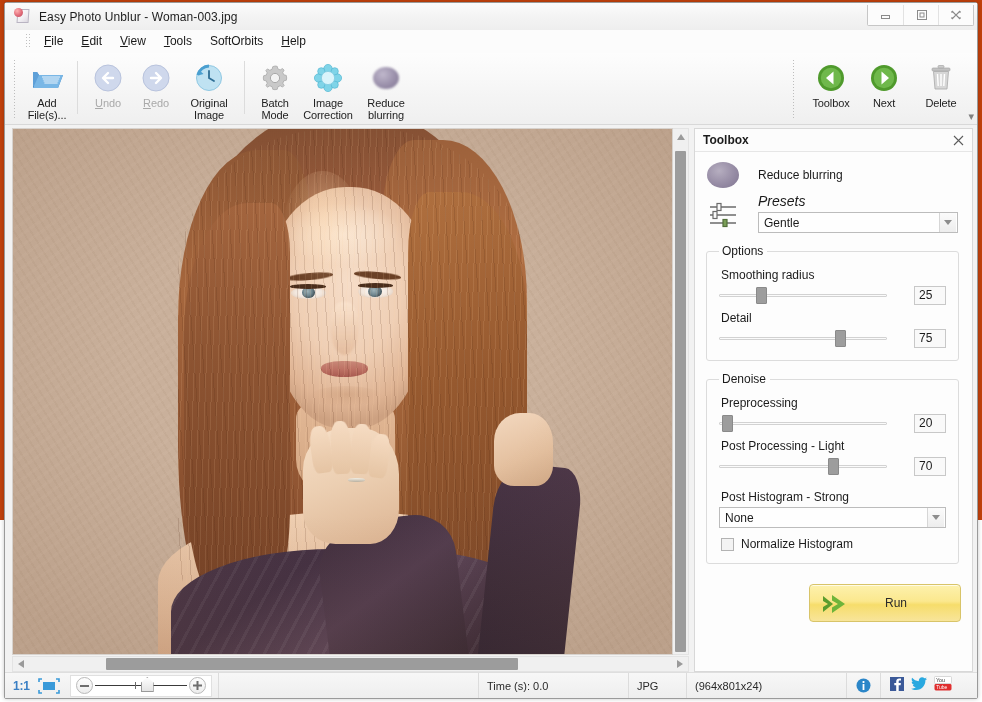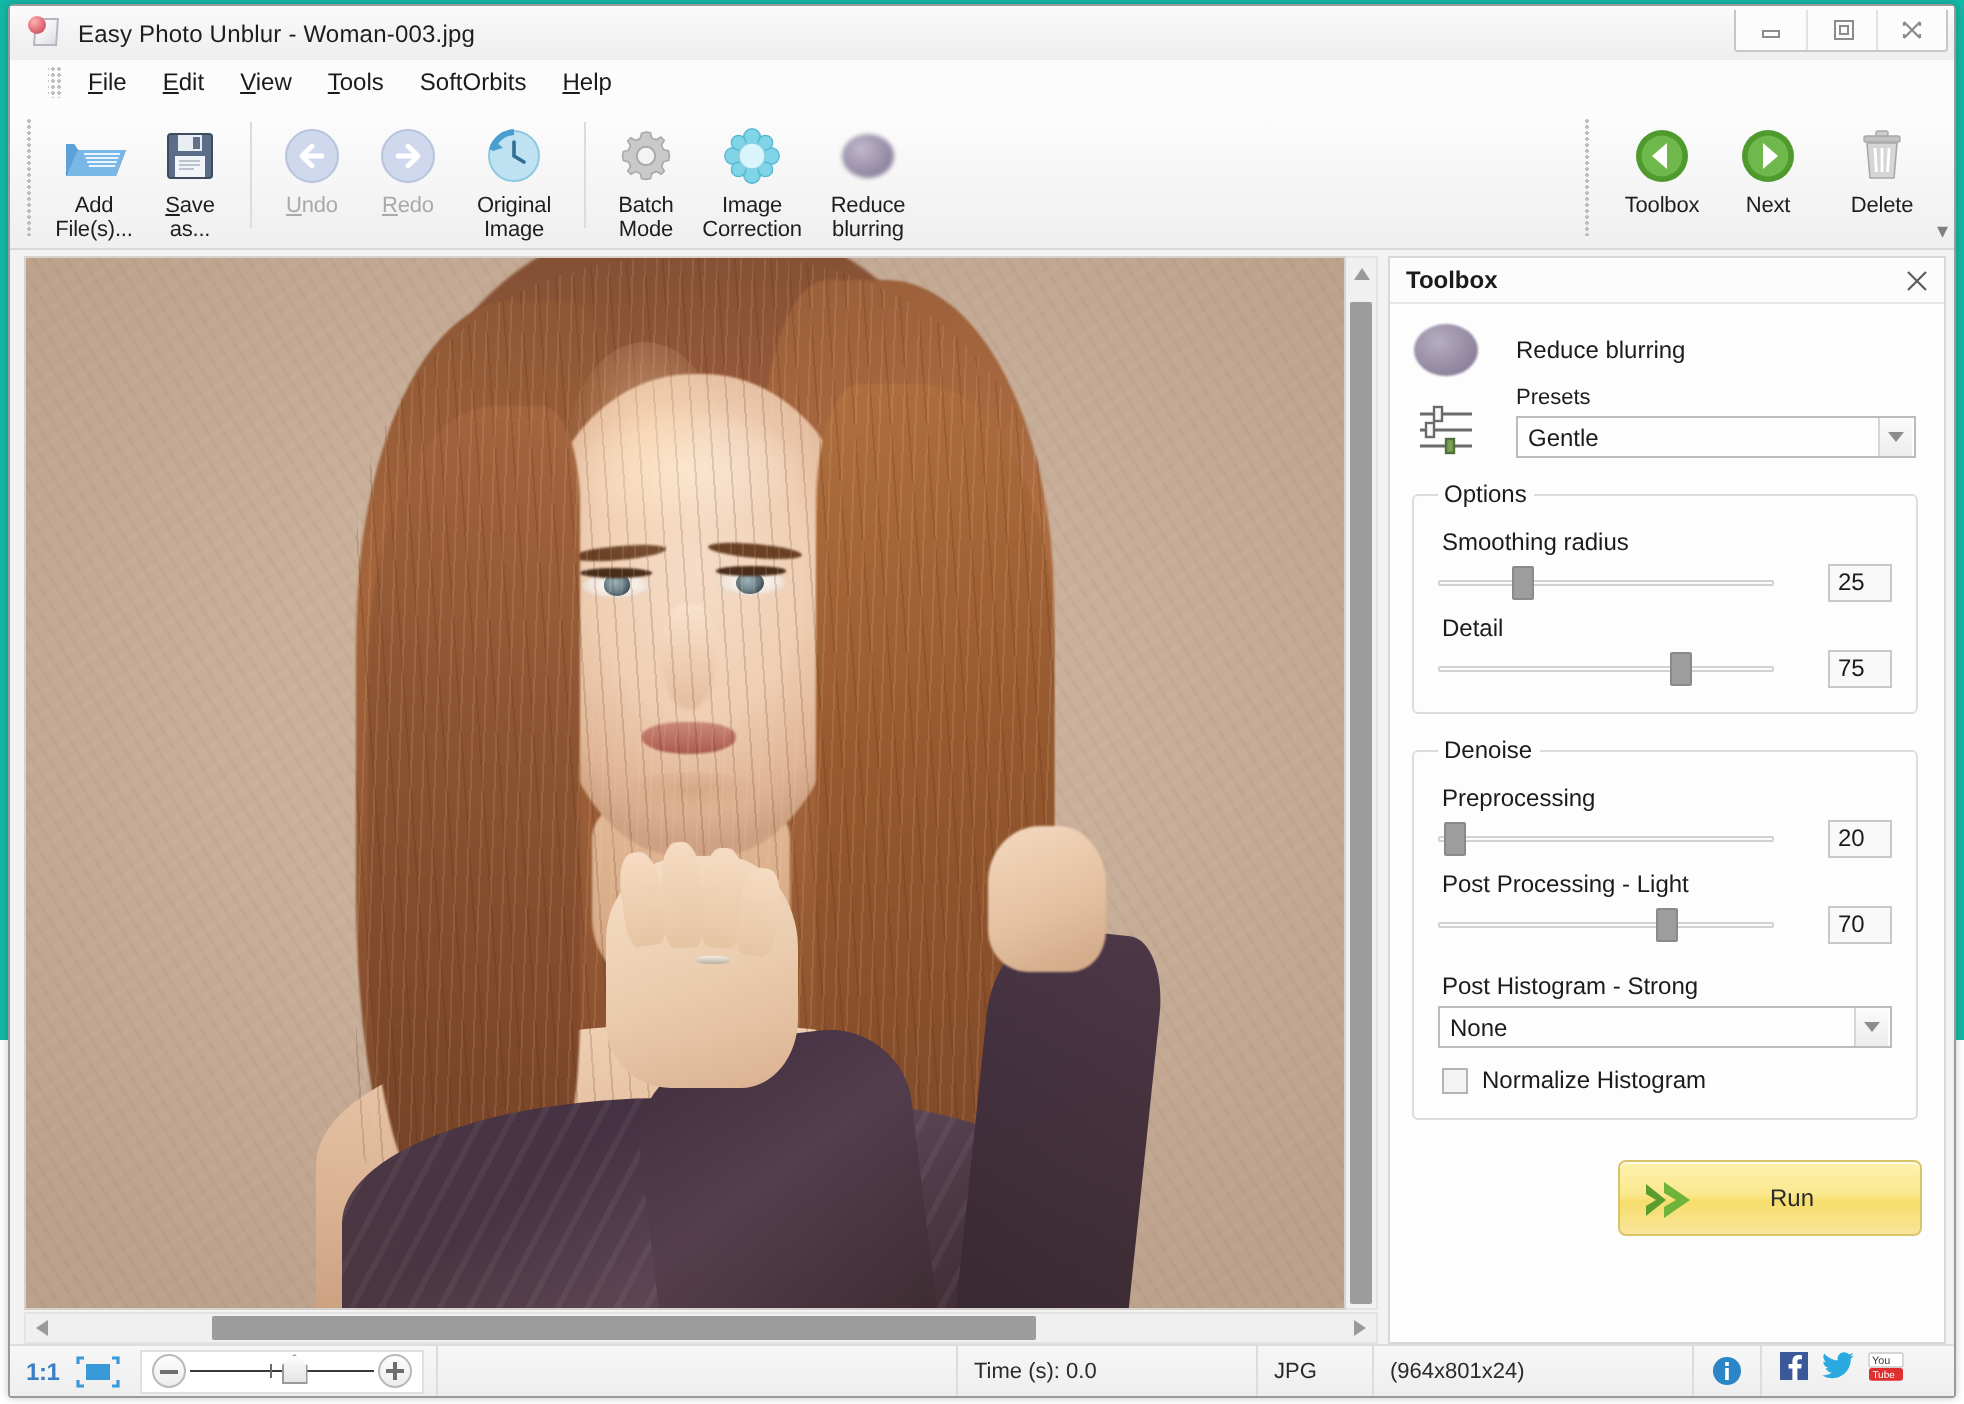--- a/index.html
+++ b/index.html
@@ -5,21 +5,21 @@
   * { box-sizing: border-box; margin: 0; padding: 0; }
   html, body {
     width: 982px; height: 702px;
     font-family: "Liberation Sans", sans-serif;
     background: #ffffff;
     overflow: hidden;
   }
   #app {
     position: relative;
     width: 982px; height: 520px;
-    background: #14b8a6;
+    background: #c2410c;
   }
 
   
   .window {
     position: absolute;
     left: 4px; top: 2px;
     width: 974px; height: 697px;
     background: #f2f2f2;
     border: 1px solid #9a9a9a;
     border-radius: 3px 3px 2px 2px;
@@ -435,21 +435,21 @@
   .blur-ellipse {
     width: 32px; height: 26px; border-radius: 50%;
     background: radial-gradient(ellipse at 38% 34%, #b6aec0 0%, #9a90a8 48%, #7e7390 100%);
     filter: blur(0.6px);
   }
   .tbx-head-title { font-size: 12px; color: #1b1b1b; margin-left: 15px; }
 
   .presets-row { display: flex; align-items: flex-start; margin-top: 3px; }
   .slider-icon { width: 40px; padding-top: 9px; display:flex; justify-content:center; }
   .presets-col { flex: 1 1 auto; margin-left: 15px; padding-right: 3px; }
-  .presets-label { font-size: 11px; color: #1b1b1b; margin-bottom: 3px; }
+  .presets-label { font-size: 14px; color: #1b1b1b; margin-bottom: 3px; font-style: italic; }
 
   .combo {
     height: 21px;
     background: #fefefe;
     border: 1px solid #bcbcbc;
     display: flex; align-items: center;
     position: relative;
   }
   .combo .val {
     flex: 1 1 auto;
@@ -632,35 +632,20 @@
             <svg width="34" height="28" viewBox="0 0 34 28">
               <path d="M3 8 L3 24 L28 24 L33 11 L9 11 L7 8 Z" fill="#3f7fbf"></path>
               <path d="M3 8 L3 22 L25 22 L25 11 L9 11 L7 8 Z" fill="#5ea0d8"></path>
               <path d="M9 11 L33 11 L28 24 L3 24 Z" fill="#79b7e6"></path>
               <path d="M12 13 L30 13 M12.8 15 L29.2 15 M13.6 17 L28.4 17 M14.4 19 L27.6 19" stroke="#ffffff" stroke-width="1" opacity=".85"></path>
             </svg>
           </div>
           <div class="lbl">
             <span>Add</span><br>
             <span>File(s)...</span>
-          </div>
-        </div>
-        <div class="tb-btn">
-          <div class="ic">
-            <svg width="28" height="28" viewBox="0 0 28 28">
-              <rect x="3" y="3" width="22" height="22" rx="1.5" fill="#5b6d88"></rect>
-              <rect x="3" y="3" width="22" height="22" rx="1.5" fill="none" stroke="#3d4b5e"></rect>
-              <rect x="8" y="3.5" width="12" height="8" fill="#e9eef3"></rect>
-              <rect x="15.5" y="4.5" width="3.5" height="6" fill="#62718a"></rect>
-              <rect x="6.5" y="14" width="15" height="10.5" fill="#f2f5f8"></rect>
-              <path d="M8.5 16.5 H19 M8.5 18.5 H19 M8.5 20.5 H16" stroke="#b9c3cf" stroke-width="1"></path>
-            </svg>
-          </div>
-          <div class="lbl">
-            <u>S</u>ave<br><span>as...</span>
           </div>
         </div>
       </div>
 
       <div class="tb-sep"></div>
 
       <div class="tb-group">
         <div class="tb-btn disabled">
           <div class="ic">
             <svg width="30" height="30" viewBox="0 0 30 30">

